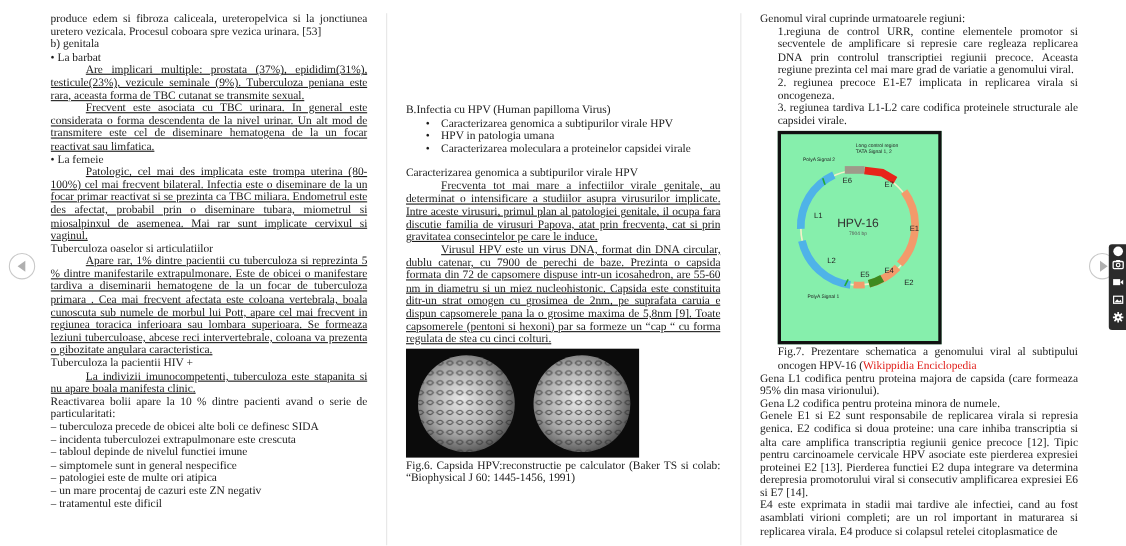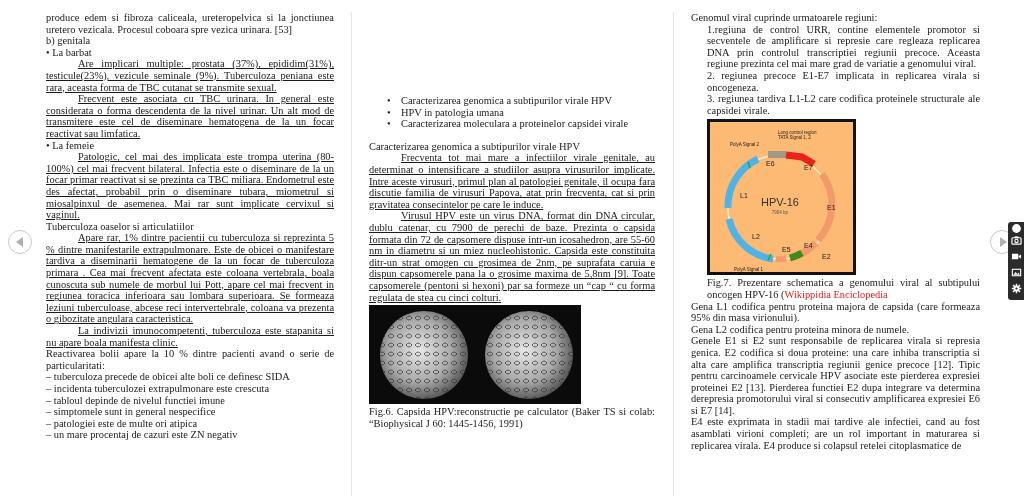--- a/index.html
+++ b/index.html
@@ -37,51 +37,54 @@
   .tri-left { width: 0; height: 0; border-top: 5px solid transparent; border-bottom: 5px solid transparent; border-right: 7px solid #b0b0b0; margin-right: 2px; }
   .tri-right { width: 0; height: 0; border-top: 5px solid transparent; border-bottom: 5px solid transparent; border-left: 7px solid #b0b0b0; margin-left: 2px; }
   .toolbar {
     position: absolute; left: 1008px; top: 222px; width: 16px; height: 78px;
     background: #2b2b2b; border-radius: 3px 0 0 3px;
     display: flex; flex-direction: column; align-items: center; padding-top: 2px; box-sizing: border-box;
   }
   .tb-item { width: 14px; height: 16px; display: flex; align-items: center; justify-content: center; cursor: pointer; }
   .tb-item svg { width: 11px; height: 11px; }
   .virion-fig { width: 212px; height: 99px; background: #0b0b0b; margin: 2px 0 2px 0; position: relative; }
-  .genome-fig { width: 149px; height: 156px; border: 3px solid #111; margin: 3px 0 2px 16px; box-sizing: border-box; background: #fdba74; }
+  .genome-fig { width: 149px; height: 194px; border: 3px solid #111; margin: 3px 0 2px 16px; box-sizing: border-box; background: #86efac; }
 </style>
 </head>
 <body>
 
 <div class="divider d1"></div>
 <div class="divider d2"></div>
 
 <div class="page left" style="top:12px;">
   <p>produce edem si fibroza caliceala, ureteropelvica si la jonctiunea uretero vezicala. Procesul coboara spre vezica urinara. [53]</p>
   <p>b) genitala</p>
   <p>• La barbat</p>
   <p class="indent">Are implicari multiple: prostata (37%), epididim(31%), testicule(23%), vezicule seminale (9%). Tuberculoza peniana este rara, aceasta forma de TBC cutanat se transmite sexual.</p>
   <p class="indent">Frecvent este asociata cu TBC urinara. In general este considerata o forma descendenta de la nivel urinar. Un alt mod de transmitere este cel de diseminare hematogena de la un focar reactivat sau limfatica.</p>
   <p>• La femeie</p>
   <p class="indent">Patologic, cel mai des implicata este trompa uterina (80-100%) cel mai frecvent bilateral. Infectia este o diseminare de la un focar primar reactivat si se prezinta ca TBC miliara. Endometrul este des afectat, probabil prin o diseminare tubara, miometrul si miosalpinxul de asemenea. Mai rar sunt implicate cervixul si vaginul.</p>
   <p>Tuberculoza oaselor si articulatiilor</p>
   <p class="indent">Apare rar, 1% dintre pacientii cu tuberculoza si reprezinta 5 % dintre manifestarile extrapulmonare. Este de obicei o manifestare tardiva a diseminarii hematogene de la un focar de tuberculoza primara . Cea mai frecvent afectata este coloana vertebrala, boala cunoscuta sub numele de morbul lui Pott, apare cel mai frecvent in regiunea toracica inferioara sau lombara superioara. Se formeaza leziuni tuberculoase, abcese reci intervertebrale, coloana va prezenta o gibozitate angulara caracteristica.</p>
+  <p>Tuberculoza la pacientii HIV +</p>
   <p class="indent">La indivizii imunocompetenti, tuberculoza este stapanita si nu apare boala manifesta clinic.</p>
   <p>Reactivarea bolii apare la 10 % dintre pacienti avand o serie de particularitati:</p>
   <div>
     <div>– tuberculoza precede de obicei alte boli ce definesc SIDA</div>
     <div>– incidenta tuberculozei extrapulmonare este crescuta</div>
     <div>– tabloul depinde de nivelul functiei imune</div>
     <div>– simptomele sunt in general nespecifice</div>
     <div>– patologiei este de multe ori atipica</div>
     <div>– un mare procentaj de cazuri este ZN negativ</div>
+    <div>– tratamentul este dificil</div>
   </div>
 </div>
 
 <div class="page mid" style="top:95px;">
+  <p>B.Infectia cu HPV (Human papilloma Virus)</p>
   <ul class="ul">
     <li>Caracterizarea genomica a subtipurilor virale HPV</li>
     <li>HPV in patologia umana</li>
     <li>Caracterizarea moleculara a proteinelor capsidei virale</li>
   </ul>
   <div style="height:11px"></div>
   <p>Caracterizarea genomica a subtipurilor virale HPV</p>
   <p class="indent">Frecventa tot mai mare a infectiilor virale genitale, au determinat o intensificare a studiilor asupra virusurilor implicate. Intre aceste virusuri, primul plan al patologiei genitale, il ocupa fara discutie familia de virusuri Papova, atat prin frecventa, cat si prin gravitatea consecintelor pe care le induce.</p>
   <p class="indent">Virusul HPV este un virus DNA, format din DNA circular, dublu catenar, cu 7900 de perechi de baze. Prezinta o capsida formata din 72 de capsomere dispuse intr-un icosahedron, are 55-60 nm in diametru si un miez nucleohistonic. Capsida este constituita ditr-un strat omogen cu grosimea de 2nm, pe suprafata caruia e dispun capsomerele pana la o grosime maxima de 5,8nm [9]. Toate capsomerele (pentoni si hexoni) par sa formeze un “cap “ cu forma regulata de stea cu cinci colturi.</p>
   <div class="virion-fig">

